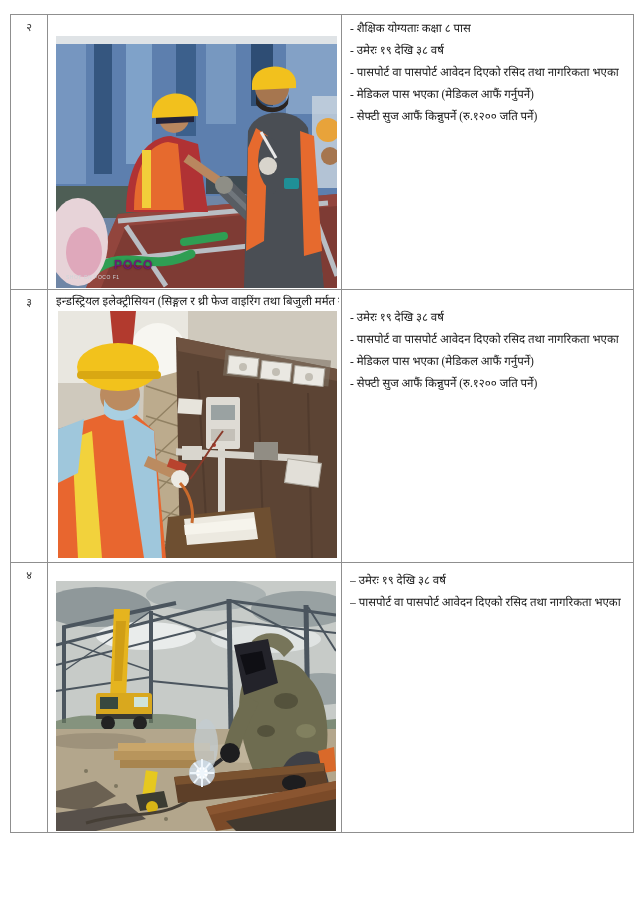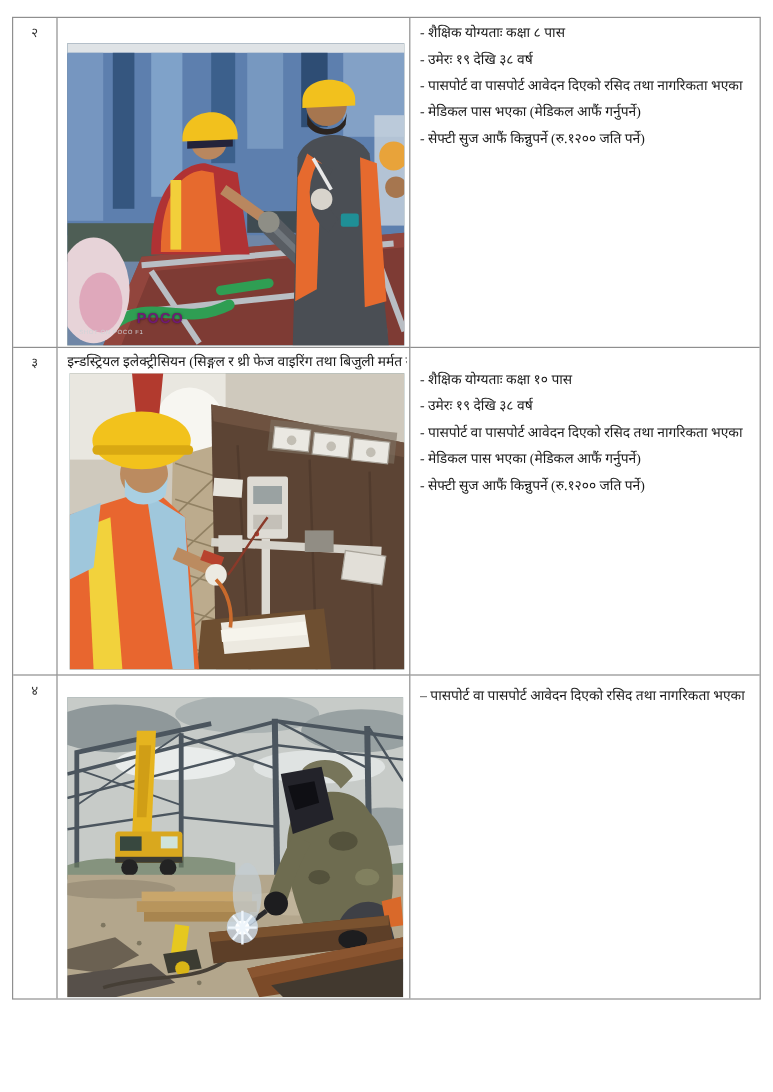--- a/index.html
+++ b/index.html
@@ -180,21 +180,20 @@
             <path d="M122,172 C132,182 136,198 134,212" stroke="#c96a2c" stroke-width="3" fill="none"></path>
             <circle cx="62" cy="84" r="20" fill="#bb8b60"></circle>
             <path d="M46,88 C52,104 76,104 82,86 L80,102 C70,112 52,112 46,102 Z" fill="#a9cfe2"></path>
             <ellipse cx="60" cy="56" rx="41" ry="24" fill="#f2c21c"></ellipse>
             <rect x="19" y="60" width="84" height="8" rx="4" fill="#d9a812"></rect>
           </g>
         </svg>
       </div>
     </div>
     <div class="cell b-b reqs pt-r2">
-      <div class="req">- शैक्षिक योग्यताः कक्षा १० पास</div>
       <div class="req">- उमेरः १९ देखि ३८ वर्ष</div>
       <div class="req">- पासपोर्ट वा पासपोर्ट आवेदन दिएको रसिद तथा नागरिकता भएका</div>
       <div class="req">- मेडिकल पास भएका (मेडिकल आफैं गर्नुपर्ने)</div>
       <div class="req">- सेफ्टी सुज आफैं किन्नुपर्ने (रु.१२०० जति पर्ने)</div>
     </div>
 
     <div class="cell num-cell b-r">
       <span>४</span>
     </div>
     <div class="cell b-r">
@@ -281,17 +280,18 @@
               <path d="M146,178 L146,206 M134,192 L158,192 M138,182 L154,202 M138,202 L154,182"></path>
             </g>
           </g>
           <polygon points="150,226 280,200 280,232 160,250" fill="#7b4a28"></polygon>
           <polygon points="150,226 280,200 280,208 154,234" fill="#8a5530"></polygon>
           <polygon points="170,240 280,218 280,250 180,250" fill="#42392f"></polygon>
         </svg>
       </div>
     </div>
     <div class="cell reqs pt-r3">
+      <div class="req">– उमेरः १९ देखि ३८ वर्ष</div>
       <div class="req">– पासपोर्ट वा पासपोर्ट आवेदन दिएको रसिद तथा नागरिकता भएका</div>
     </div>
 
   </div>
 </div>
 
 </body></html>

